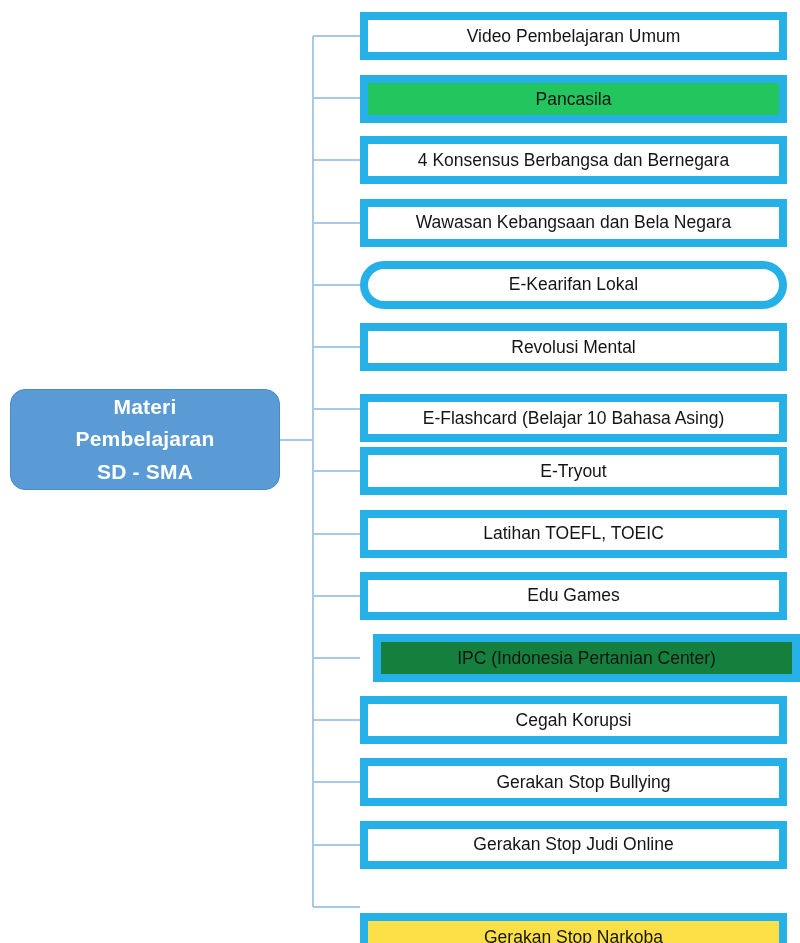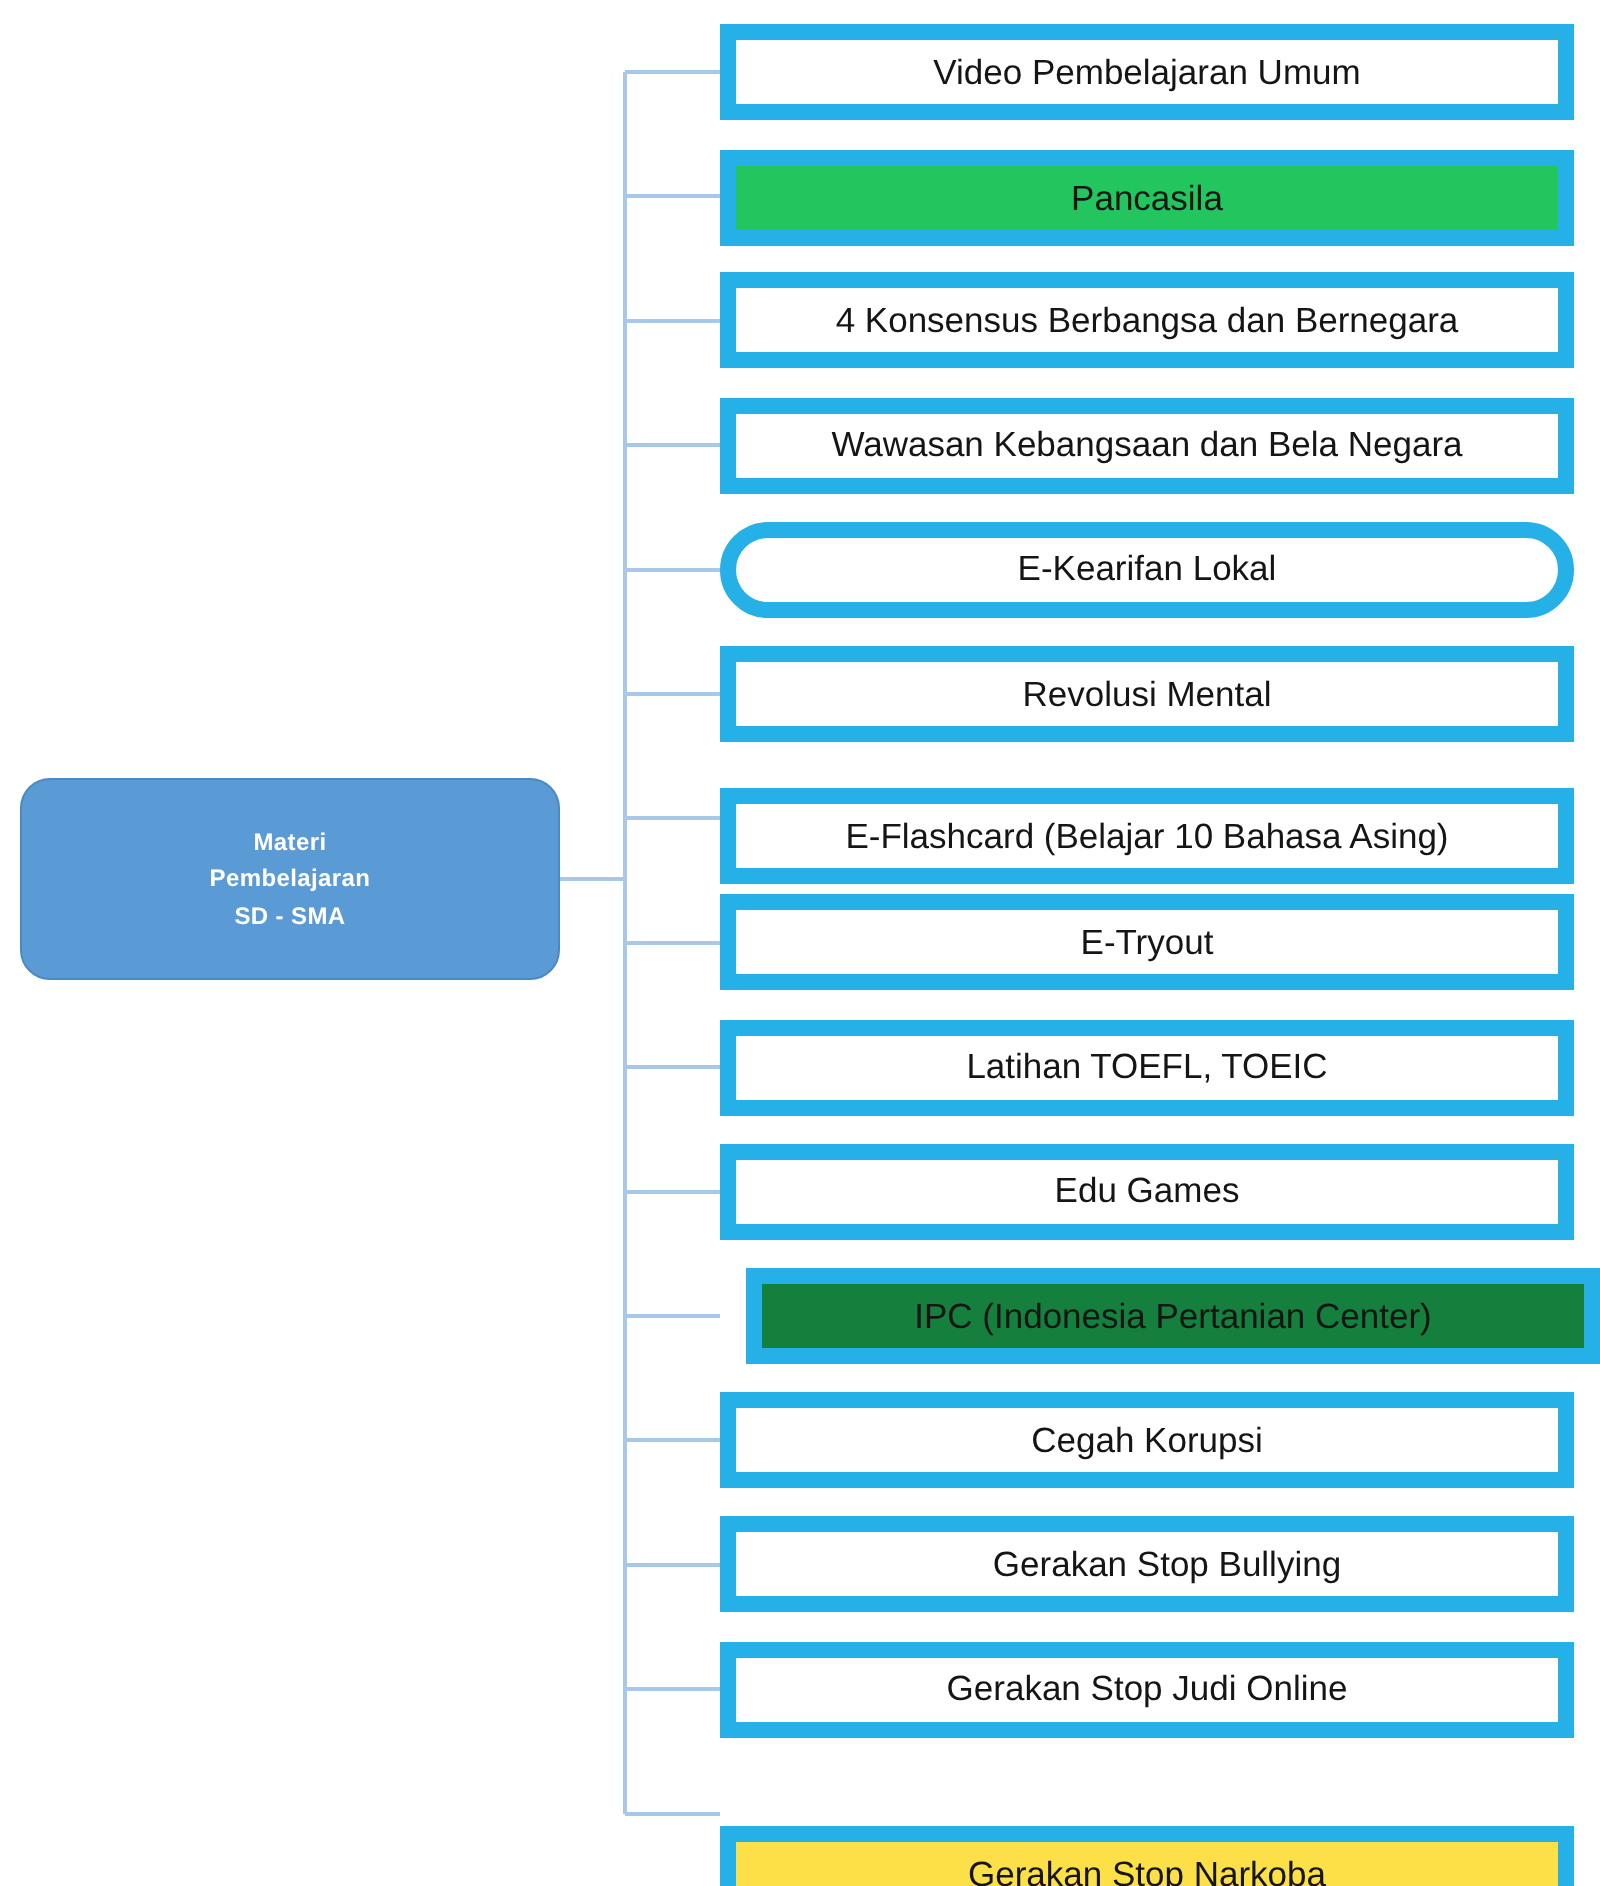--- a/index.html
+++ b/index.html
@@ -38,21 +38,21 @@
     background: #5B9BD5;
     border: 1px solid #4A8AC4;
     border-radius: 15px;
     display: flex;
     align-items: center;
     justify-content: center;
   }
   #root-label {
     color: #ffffff;
     font-weight: bold;
-    font-size: 12px;
+    font-size: 21px;
     line-height: 1.55;
     text-align: center;
     white-space: pre-line;
     letter-spacing: 0.2px;
   }
   
   .leaf-box {
     position: absolute;
     left: 360px;
     width: 427px;

